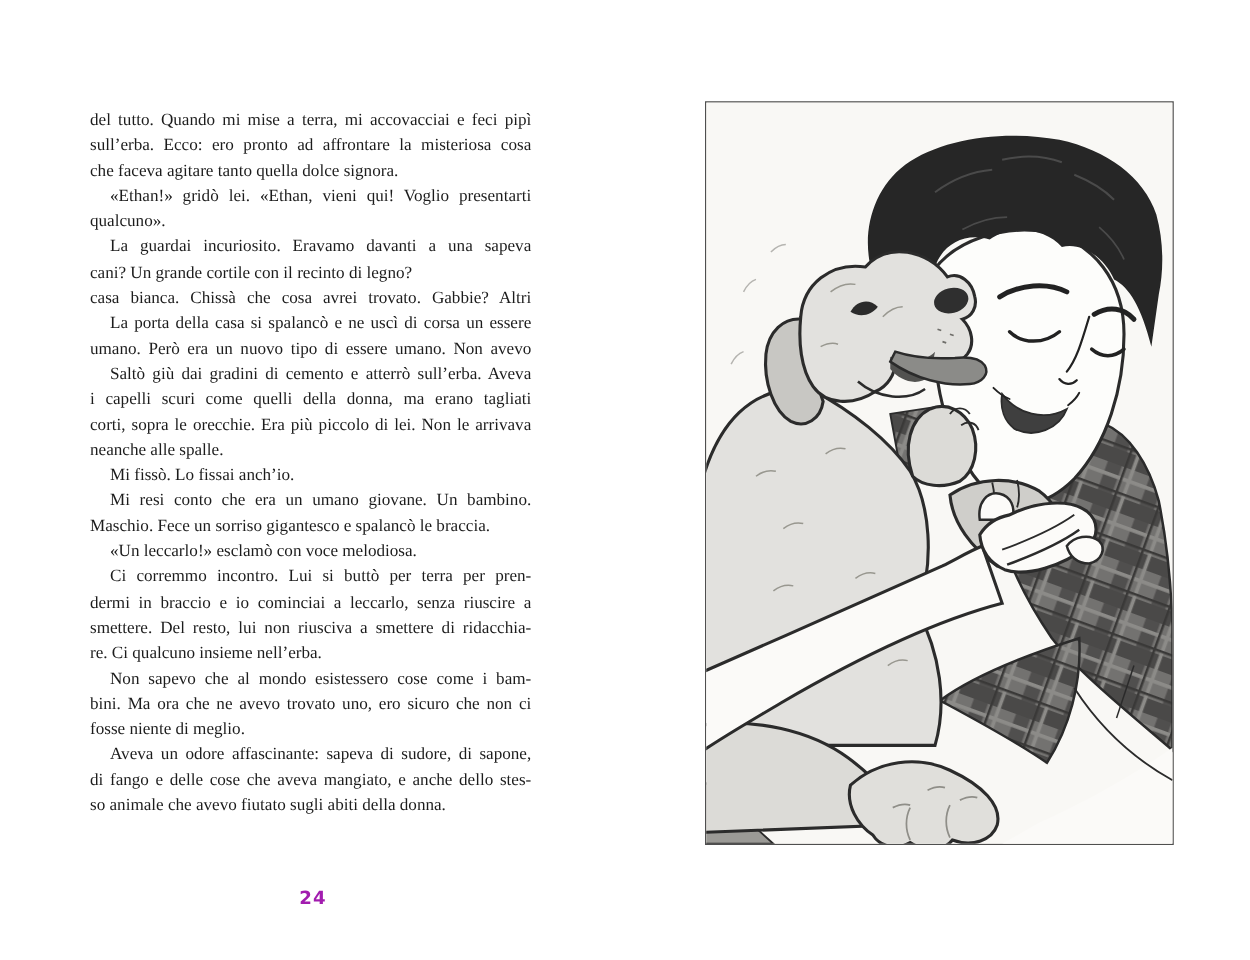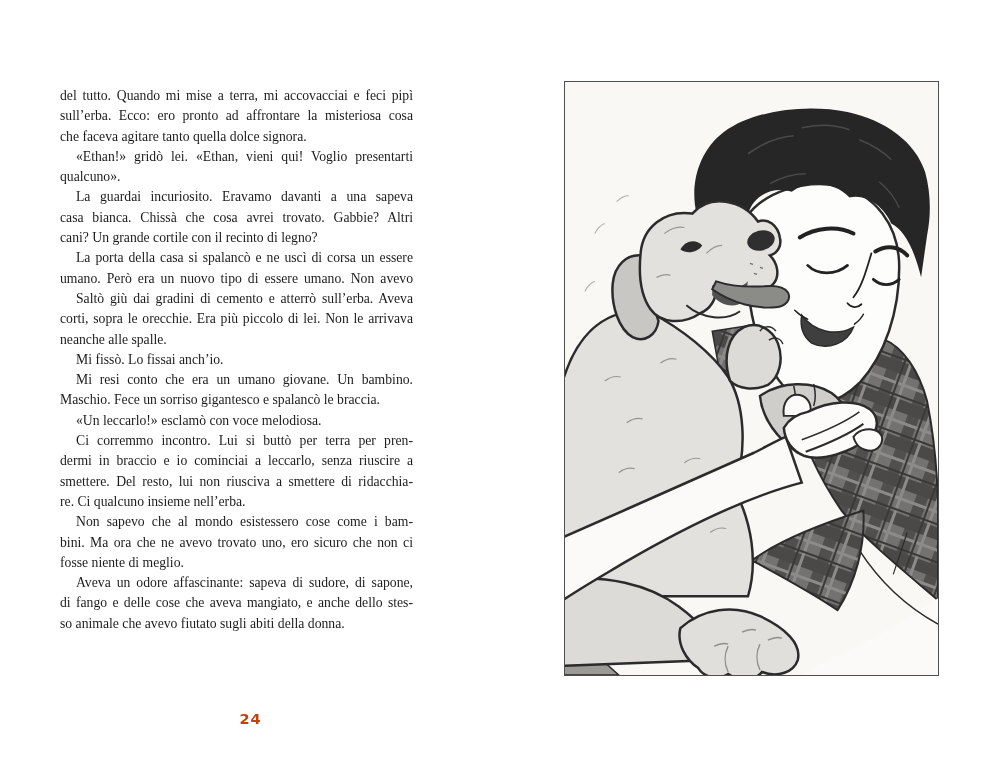--- a/index.html
+++ b/index.html
@@ -4,32 +4,32 @@
 <style>
   html,body{margin:0;padding:0;}
   body{
     width:1000px;height:768px;position:relative;overflow:hidden;
     background:#ffffff;
     font-family:"Liberation Serif", serif;
   }
   .spread{position:absolute;inset:0;}
   
   .text-column{
-    position:absolute;left:60px;top:86px;width:353px;
+    position:absolute;left:72px;top:86px;width:353px;
     font-size:13.7px;line-height:20.3px;color:#1c1c1c;
     letter-spacing:0;
   }
   .para{margin:0;padding:0;}
   .line{text-align:justify;text-align-last:justify;white-space:normal;}
   .line.last{text-align-last:left;}
   .line.indent{text-indent:16px;}
   .page-number{
     position:absolute;left:74px;top:711px;width:353px;
     text-align:center;font-family:"DejaVu Sans", sans-serif;
-    font-weight:bold;font-size:14.5px;color:#c2410c;letter-spacing:1px;
+    font-weight:bold;font-size:14.5px;color:#a21caf;letter-spacing:1px;
   }
   
   .illustration-frame{
     position:absolute;left:564px;top:81px;width:375px;height:595px;
     border:1.5px solid #4f4f4f;background:#f9f8f5;box-sizing:border-box;
   }
   .illustration-frame svg{display:block;width:100%;height:100%;}
 </style>
 </head>
 <body>
@@ -41,29 +41,30 @@
         <div class="line">del tutto. Quando mi mise a terra, mi accovacciai e feci pipì</div>
         <div class="line">sull’erba. Ecco: ero pronto ad affrontare la misteriosa cosa</div>
         <div class="line last">che faceva agitare tanto quella dolce signora.</div>
       </div>
       <div class="para">
         <div class="line indent">«Ethan!» gridò lei. «Ethan, vieni qui! Voglio presentarti</div>
         <div class="line last">qualcuno».</div>
       </div>
       <div class="para">
         <div class="line indent">La guardai incuriosito. Eravamo davanti a una sapeva</div>
+        <div class="line last">cani? Un grande cortile con il recinto di legno?</div>
         <div class="line">casa bianca. Chissà che cosa avrei trovato. Gabbie? Altri</div>
-        <div class="line last">cani? Un grande cortile con il recinto di legno?</div>
       </div>
       <div class="para">
         <div class="line indent">La porta della casa si spalancò e ne uscì di corsa un essere</div>
         <div class="line">umano. Però era un nuovo tipo di essere umano. Non avevo</div>
       </div>
       <div class="para">
         <div class="line indent">Saltò giù dai gradini di cemento e atterrò sull’erba. Aveva</div>
+        <div class="line">i capelli scuri come quelli della donna, ma erano tagliati</div>
         <div class="line">corti, sopra le orecchie. Era più piccolo di lei. Non le arrivava</div>
         <div class="line last">neanche alle spalle.</div>
       </div>
       <div class="para">
         <div class="line last indent">Mi fissò. Lo fissai anch’io.</div>
       </div>
       <div class="para">
         <div class="line indent">Mi resi conto che era un umano giovane. Un bambino.</div>
         <div class="line last">Maschio. Fece un sorriso gigantesco e spalancò le braccia.</div>
       </div>

